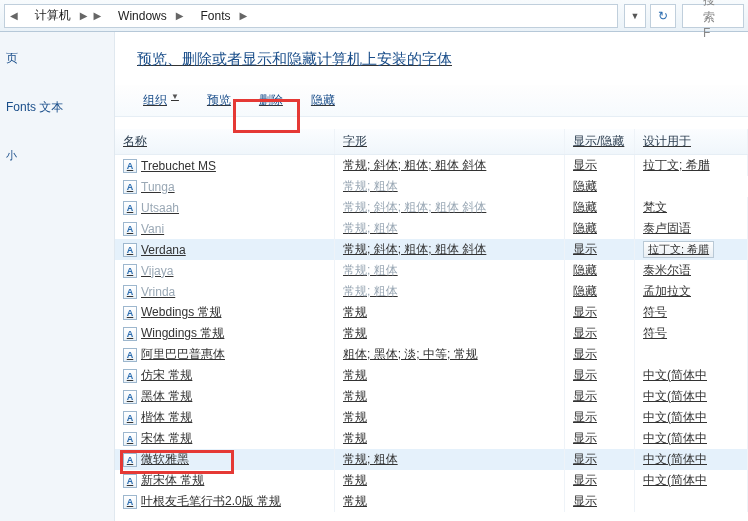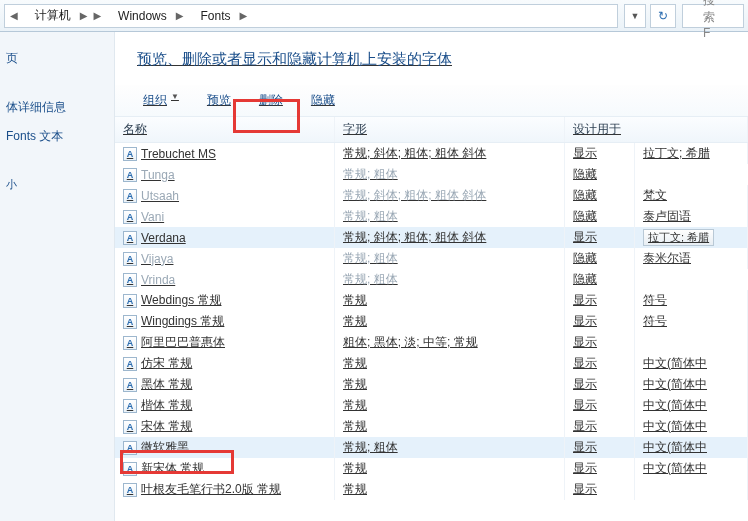--- a/index.html
+++ b/index.html
@@ -19,21 +19,21 @@
 .sidebar-item.sm { font-size: 11px; }
 
 .main { flex: 1; display: flex; flex-direction: column; text-decoration: underline; }
 .page-title { font-size: 15px; color: #1a4e8a; padding: 18px 0 16px 22px; }
 
 .toolbar { height: 32px; display: flex; align-items: center; padding-left: 18px; gap: 8px; border-bottom: 1px solid #e6eef5; background: linear-gradient(#fefefe, #f6fafd); }
 .tool-btn { padding: 4px 10px; color: #1a4e8a; cursor: default; display: flex; align-items: flex-start; gap: 2px; }
 .tool-btn .tri { font-size: 8px; color: #555; margin-left: 2px; }
 .highlight-red-box { position: absolute; border: 3px solid #e53935; pointer-events: none; }
 
-.list-header { display: flex; height: 26px; align-items: flex-start; border-bottom: 1px solid #e6eef5; color: #2c3e50; background: linear-gradient(#fbfdff,#f0f6fb); }
+.list-header { display: flex; height: 26px; align-items: flex-start; border-bottom: 1px solid #e6eef5; color: #2c3e50; background: linear-gradient(#fbfdff,#f0f6fb); margin-top: 12px; }
 .col { padding-left: 8px; border-right: 1px solid #eef3f8; height: 100%; display: flex; align-items: center; overflow: hidden; white-space: nowrap; }
 .col-name { width: 220px; }
 .col-style { width: 230px; }
 .col-show { width: 70px; }
 .col-design { flex: 1; }
 
 .rows { flex: 1; overflow: hidden; }
 .row { display: flex; height: 21px; align-items: center; color: #333; }
 .row.selected { background: #e5f1fb; }
 .row .col-name { display: flex; align-items: center; gap: 4px; }
@@ -66,21 +66,20 @@
   </div>
   <div class="search-box">
     <span>搜索 F</span>
   </div>
 </div>
 
 <div class="content-area">
   <div class="sidebar">
     <div class="sidebar-item">页</div>
     <div style="height:20px"></div>
-    <div class="sidebar-item">体详细信息</div>
     <div class="sidebar-item">Fonts 文本</div>
     <div style="height:20px"></div>
     <div class="sidebar-item sm">小</div>
   </div>
 
   <div class="main">
     <div class="page-title">预览、删除或者显示和隐藏计算机上安装的字体</div>
 
     <div class="toolbar" style="position:relative;">
       <div class="tool-btn">
@@ -88,20 +87,21 @@
           <span class="tri">▼</span>
         </div>
       <div class="tool-btn">预览</div>
       <div class="tool-btn">删除</div>
       <div class="tool-btn">隐藏</div>
     </div>
 
     <div class="list-header">
       <div class="col col-name">名称</div>
       <div class="col col-style">字形</div>
+      <div class="col col-show">显示/隐藏</div>
       <div class="col col-design">设计用于</div>
     </div>
 
     <div class="rows" id="rows">
         <div class="row">
           <div class="col col-name">
             <span class="font-icon">A</span>
             <span>Trebuchet MS</span>
           </div>
           <div class="col col-style">常规; 斜体; 粗体; 粗体 斜体</div>
@@ -154,20 +154,21 @@
           <div class="col col-show">隐藏</div>
           <div class="col col-design">泰米尔语</div>
         </div>
         <div class="row hidden-row">
           <div class="col col-name">
             <span class="font-icon">A</span>
             <span>Vrinda</span>
           </div>
           <div class="col col-style">常规; 粗体</div>
           <div class="col col-show">隐藏</div>
+          <div class="col col-design">孟加拉文</div>
         </div>
         <div class="row">
           <div class="col col-name">
             <span class="font-icon">A</span>
             <span>Webdings 常规</span>
           </div>
           <div class="col col-style">常规</div>
           <div class="col col-show">显示</div>
           <div class="col col-design">符号</div>
         </div>

